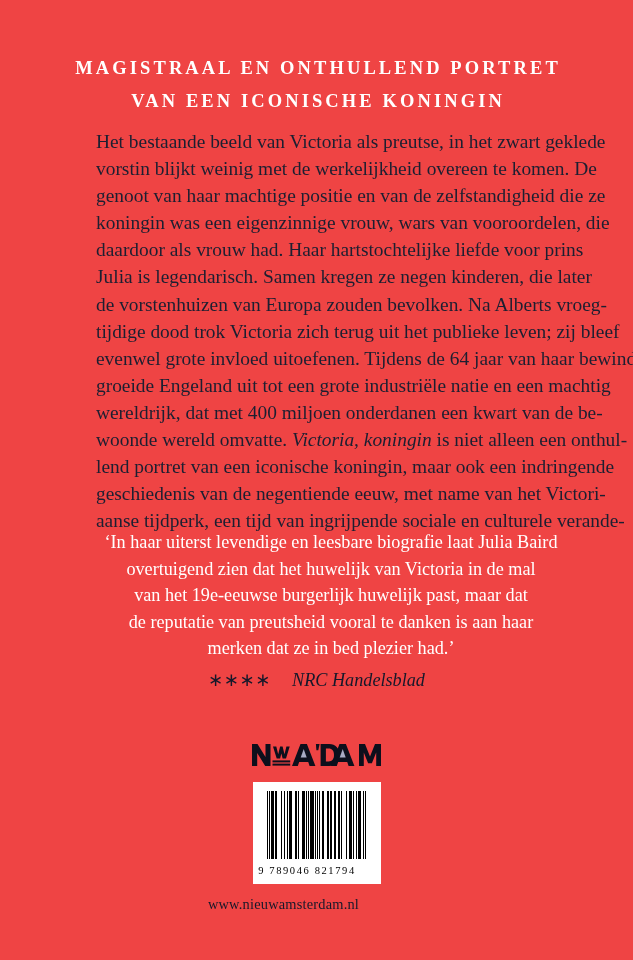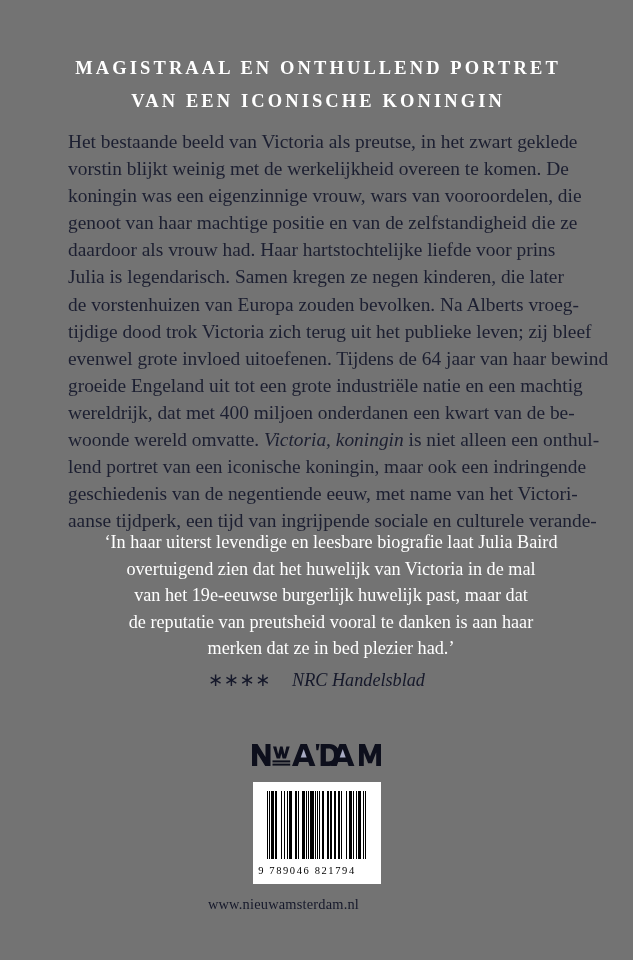--- a/index.html
+++ b/index.html
@@ -12,21 +12,21 @@
     overflow: hidden;
     background: #a8abc4;
     font-family: "Liberation Serif", serif;
     -webkit-font-smoothing: antialiased;
   }
 
   .cover {
     position: relative;
     width: 633px;
     height: 960px;
-    background: #737373;
+    background: #ef4444;
     box-sizing: border-box;
   }
 
   
   .headline {
     position: absolute;
     top: 52px;
     left: 0;
     width: 633px;
     text-align: center;
@@ -51,20 +51,21 @@
     width: 500px;
     color: #1c1f31;
     font-family: "Liberation Serif", serif;
     font-size: 19.4px;
     line-height: 27.1px;
     text-align: left;
   }
   .blurb .ln {
     display: block;
     white-space: nowrap;
+    margin-left: 28px;
   }
   .blurb .it {
     font-style: italic;
   }
 
   
   .quote {
     position: absolute;
     top: 529px;
     left: 0;
@@ -175,22 +176,22 @@
 <div class="cover">
 
   <div class="headline">
     <span class="hl-line">MAGISTRAAL EN ONTHULLEND PORTRET</span>
     <span class="hl-line">VAN EEN ICONISCHE KONINGIN</span>
   </div>
 
   <div class="blurb">
     <span class="ln">Het bestaande beeld van Victoria als preutse, in het zwart geklede</span>
     <span class="ln">vorstin blijkt weinig met de werkelijkheid overeen te komen. De</span>
+    <span class="ln">genoot van haar machtige positie en van de zelfstandigheid die ze</span>
     <span class="ln">koningin was een eigenzinnige vrouw, wars van vooroordelen, die</span>
-    <span class="ln">genoot van haar machtige positie en van de zelfstandigheid die ze</span>
     <span class="ln">daardoor als vrouw had. Haar hartstochtelijke liefde voor prins</span>
     <span class="ln">Julia is legendarisch. Samen kregen ze negen kinderen, die later</span>
     <span class="ln">de vorstenhuizen van Europa zouden bevolken. Na Alberts vroeg-</span>
     <span class="ln">tijdige dood trok Victoria zich terug uit het publieke leven; zij bleef</span>
     <span class="ln">evenwel grote invloed uitoefenen. Tijdens de 64 jaar van haar bewind</span>
     <span class="ln">groeide Engeland uit tot een grote industriële natie en een machtig</span>
     <span class="ln">wereldrijk, dat met 400 miljoen onderdanen een kwart van de be-</span>
     <span class="ln"><span>woonde wereld omvatte. </span><span class="it">Victoria, koningin</span><span> is niet alleen een onthul-</span></span>
     <span class="ln">lend portret van een iconische koningin, maar ook een indringende</span>
     <span class="ln">geschiedenis van de negentiende eeuw, met name van het Victori-</span>

